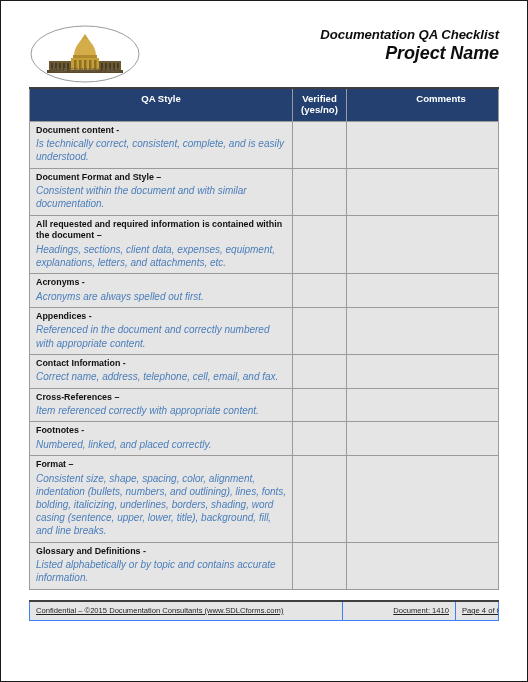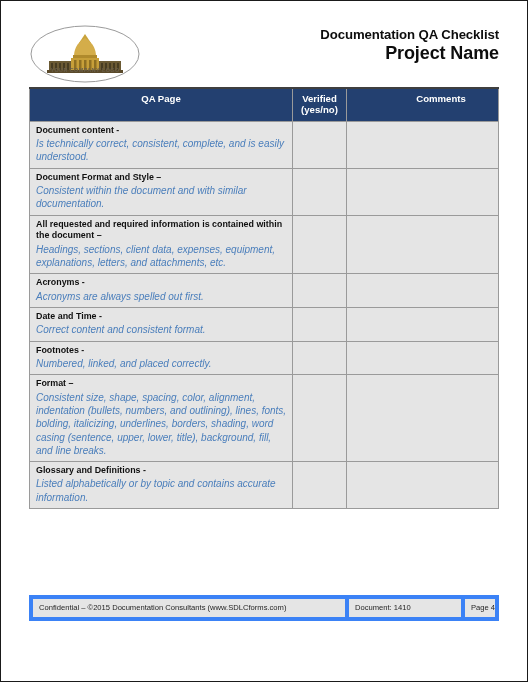--- a/index.html
+++ b/index.html
@@ -35,20 +35,21 @@
   }
 
   
   .doc-header {
     display: flex;
     align-items: flex-start;
     justify-content: space-between;
     height: 72px;
     padding: 8px 14px 0 14px;
     box-sizing: border-box;
+    font-style: italic;
   }
   .logo-wrap {
     width: 112px;
     height: 62px;
     flex: 0 0 auto;
     position: relative;
   }
   .logo-wrap svg { display: block; }
 
   .title-block {
@@ -135,29 +136,30 @@
     margin-top: auto;
     padding-bottom: 48px;
   }
   table.footer-table {
     width: 100%;
     border-collapse: collapse;
     table-layout: fixed;
     border-top: 2px solid #3f3f3f;
   }
   table.footer-table td {
-    border: 4px solid #3b82f6;
+    border: 1px solid #3b82f6;
     font-size: 7.6px;
     color: #1f1f1f;
     padding: 4px 6px 5px 6px;
     white-space: nowrap;
     overflow: hidden;
+    text-decoration: underline;
   }
   td.f-conf { width: 300px; text-align: left; }
-  td.f-doc  { width: 100px; text-align: left; }
+  td.f-doc  { width: 100px; text-align: right; }
   td.f-page { width: auto;  text-align: center; }
 </style>
 </head>
 <body>
 
 <div class="page">
   <div class="page-inner">
 
     <div class="doc-header">
 
@@ -199,21 +201,21 @@
       <div class="title-block">
         <div class="title-main">Documentation QA Checklist</div>
         <div class="title-project">Project Name</div>
       </div>
     </div>
 
     <div class="table-zone">
       <table class="qa-table">
         <thead>
           <tr>
-            <th class="th-topic">QA Page</th>
+            <th class="th-topic">QA Style</th>
             <th class="th-verif">
               <span>Verified</span><br>
               <span>(yes/no)</span>
             </th>
             <th class="th-comment">Comments</th>
           </tr>
         </thead>
         <tbody id="qa-body">
             <tr>
               <td class="c-topic">
@@ -242,22 +244,38 @@
             <tr>
               <td class="c-topic">
                 <div class="row-title">Acronyms -</div>
                 <div class="row-desc">Acronyms are always spelled out first.</div>
               </td>
               <td class="c-verified"></td>
               <td class="c-comments"></td>
             </tr>
             <tr>
               <td class="c-topic">
-                <div class="row-title">Date and Time -</div>
-                <div class="row-desc">Correct content and consistent format.</div>
+                <div class="row-title">Appendices -</div>
+                <div class="row-desc">Referenced in the document and correctly numbered with appropriate content.</div>
+              </td>
+              <td class="c-verified"></td>
+              <td class="c-comments"></td>
+            </tr>
+            <tr>
+              <td class="c-topic">
+                <div class="row-title">Contact Information -</div>
+                <div class="row-desc">Correct name, address, telephone, cell, email, and fax.</div>
+              </td>
+              <td class="c-verified"></td>
+              <td class="c-comments"></td>
+            </tr>
+            <tr>
+              <td class="c-topic">
+                <div class="row-title">Cross-References –</div>
+                <div class="row-desc">Item referenced correctly with appropriate content.</div>
               </td>
               <td class="c-verified"></td>
               <td class="c-comments"></td>
             </tr>
             <tr>
               <td class="c-topic">
                 <div class="row-title">Footnotes -</div>
                 <div class="row-desc">Numbered, linked, and placed correctly.</div>
               </td>
               <td class="c-verified"></td>

